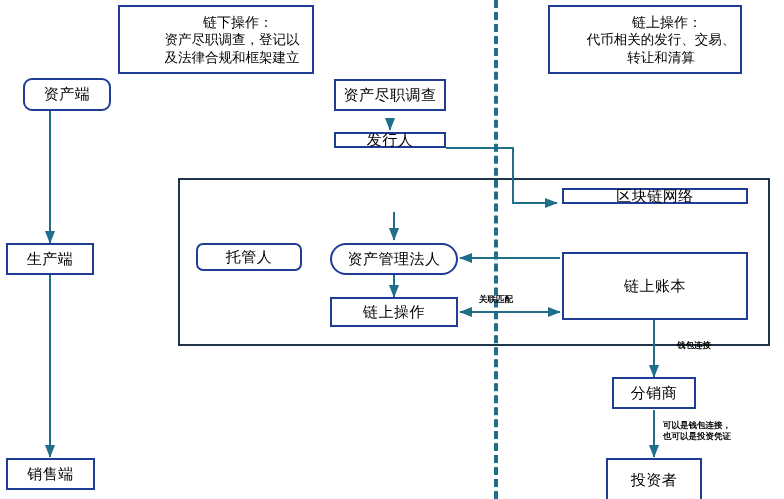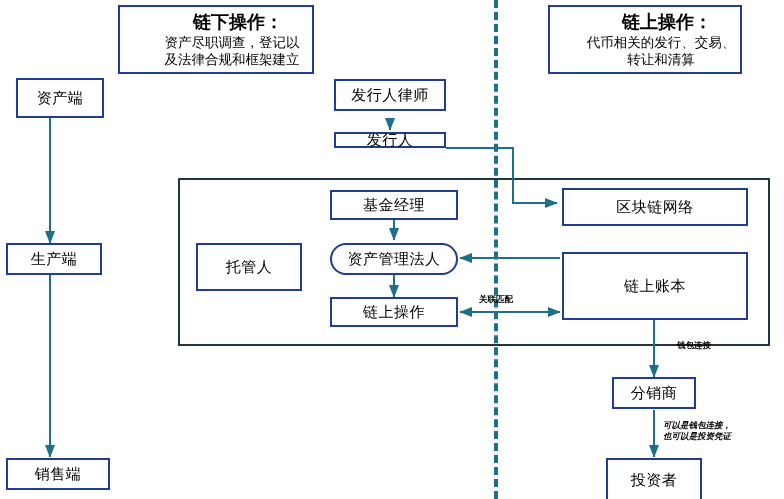--- a/index.html
+++ b/index.html
@@ -43,22 +43,22 @@
     align-items: center;
     justify-content: center;
     text-align: center;
     color: #000000;
     font-size: 13.5px;
     line-height: 1.3;
     padding: 3px 4px;
     z-index: 6;
   }
   .header-title {
-    font-weight: bold;
-    font-size: 18px;
+    font-weight: normal;
+    font-size: 14px;
     margin-left: 44px;
   }
   .header-body {
     font-size: 13.5px;
     margin-left: 32px;
   }
   .group-box {
     position: absolute;
     box-sizing: border-box;
     border: 2px solid #1F3349;
@@ -70,21 +70,20 @@
     font-size: 8.5px;
     font-weight: bold;
     color: #000000;
     line-height: 1.25;
     white-space: nowrap;
     z-index: 7;
   }
   .edge-label.multi {
     white-space: normal;
     text-align: center;
-    font-style: italic;
   }
   svg.links {
     position: absolute;
     left: 0;
     top: 0;
     width: 784px;
     height: 499px;
     z-index: 3;
     overflow: visible;
   }
@@ -142,39 +141,38 @@
     <div class="header-body">资产尽职调查，登记以</div>
     <div class="header-body">及法律合规和框架建立</div>
   </div>
 
   <div class="header-box" style="left:548px; top:5px; width:194px; height:69px;">
     <div class="header-title">链上操作：</div>
     <div class="header-body">代币相关的发行、交易、</div>
     <div class="header-body">转让和清算</div>
   </div>
 
-  <div class="node" style="left:16px; top:78px; width:88px; height:40px;">资产端</div>
+  <div class="node" style="left:23px; top:78px; width:88px; height:33px;border-radius:9px;">资产端</div>
 
-  <div class="node" style="left:6px; top:243px; width:96px; height:32px;">生产端</div>
+  <div class="node" style="left:6px; top:243px; width:88px; height:32px;">生产端</div>
 
-  <div class="node" style="left:6px; top:458px; width:104px; height:32px;">销售端</div>
+  <div class="node" style="left:6px; top:458px; width:89px; height:32px;">销售端</div>
 
-  <div class="node" style="left:334px; top:79px; width:112px; height:32px;">发行人律师</div>
+  <div class="node" style="left:334px; top:79px; width:112px; height:32px;">资产尽职调查</div>
 
   <div class="node" style="left:334px; top:132px; width:112px; height:16px;">发行人</div>
 
-  <div class="node" style="left:330px; top:190px; width:128px; height:30px;">基金经理</div>
 
-  <div class="node" style="left:196px; top:243px; width:106px; height:48px;">托管人</div>
+  <div class="node" style="left:196px; top:243px; width:106px; height:28px;border-radius:7px;">托管人</div>
 
   <div class="node" style="left:330px; top:243px; width:128px; height:32px;border-radius:16px;">资产管理法人</div>
 
   <div class="node" style="left:330px; top:297px; width:128px; height:30px;">链上操作</div>
 
-  <div class="node" style="left:562px; top:188px; width:186px; height:38px;">区块链网络</div>
+  <div class="node" style="left:562px; top:188px; width:186px; height:16px;">区块链网络</div>
 
   <div class="node" style="left:562px; top:252px; width:186px; height:68px;">链上账本</div>
 
   <div class="node" style="left:612px; top:377px; width:84px; height:32px;font-family:Liberation Serif, serif;">分销商</div>
 
   <div class="node" style="left:606px; top:458px; width:96px; height:44px;">投资者</div>
 
   <div class="edge-label" style="left:479px; top:294px;">关联匹配</div>
 
   <div class="edge-label" style="left:677px; top:340px;">钱包连接</div>

